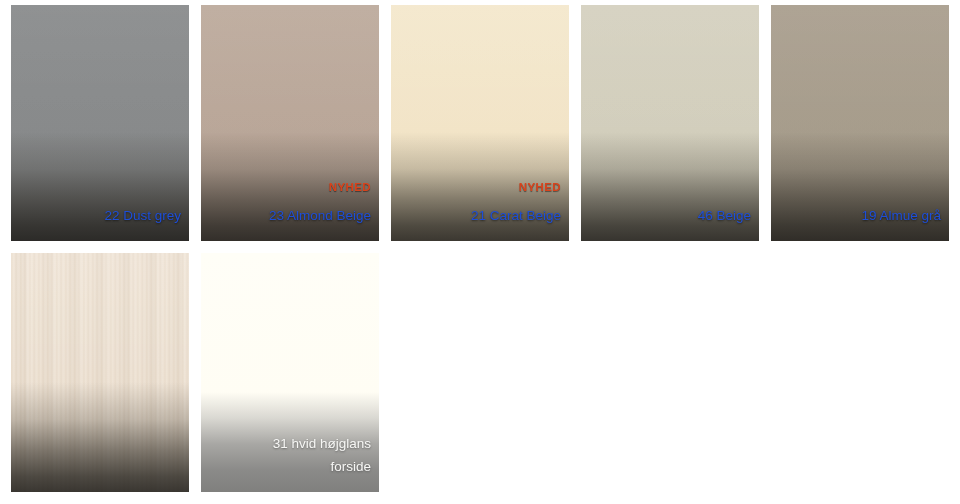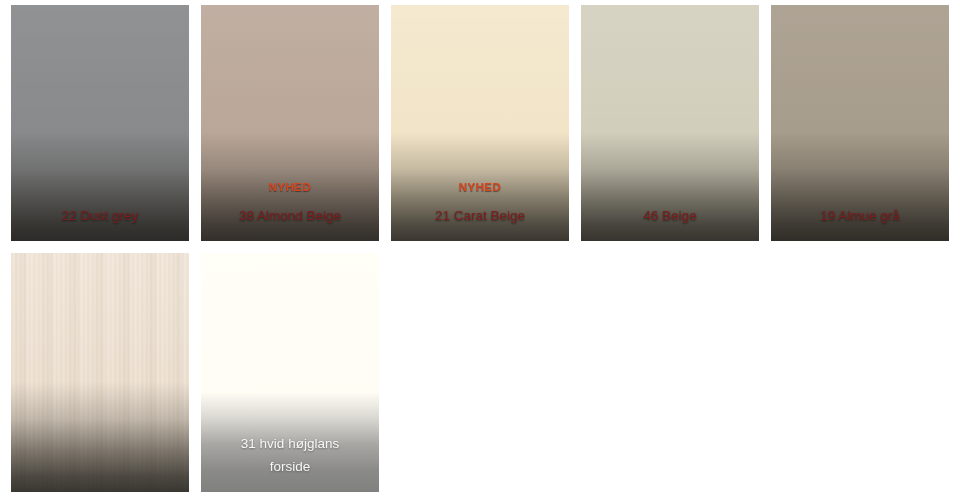--- a/index.html
+++ b/index.html
@@ -117,21 +117,21 @@
   }
 
   .swatch-caption-wrap {
     position: absolute;
     left: 0;
     right: 0;
     bottom: 0;
     z-index: 5;
     padding: 0 8px 14px 8px;
     box-sizing: border-box;
-    text-align: center;
+    text-align: right;
   }
 
   .swatch-card.gloss .swatch-caption-wrap {
   }
 
   .new-badge {
     display: block;
     font-family: "Liberation Sans", sans-serif;
     font-size: 11.5px;
     font-weight: bold;
@@ -140,21 +140,21 @@
     text-shadow: 0 1px 1px rgba(0,0,0,0.45);
     margin-bottom: 11px;
   }
 
   .swatch-caption {
     display: block;
     font-family: "Liberation Sans", sans-serif;
     font-size: 13.5px;
     font-weight: 400;
     line-height: 1.72;
-    color: #7f1d1d;
+    color: #1d4ed8;
     text-shadow: 0 1px 2px rgba(0,0,0,0.55);
     white-space: pre-line;
   }
 
   .swatch-card.gloss .swatch-caption {
     color: #f7f7f5;
     text-shadow: 0 1px 2px rgba(70,70,70,0.6);
   }
 </style>
 </head>
@@ -173,21 +173,21 @@
         <span class="swatch-caption">22 Dust grey</span>
       </div>
     </div>
 
     <div class="swatch-card">
       <div class="swatch-surface" style="background:linear-gradient(to bottom,#bdab9d 0%,#b9a698 55%,#b09e90 100%);"></div>
       <div class="swatch-sheen"></div>
       <div class="swatch-scrim"></div>
       <div class="swatch-caption-wrap">
         <span class="new-badge" style="display: block;">NYHED</span>
-        <span class="swatch-caption">38 Almond Beige</span>
+        <span class="swatch-caption">23 Almond Beige</span>
       </div>
     </div>
 
     <div class="swatch-card">
       <div class="swatch-surface" style="background:linear-gradient(to bottom,#f4e8cd 0%,#f2e4c7 55%,#eddfc0 100%);"></div>
       <div class="swatch-sheen"></div>
       <div class="swatch-scrim"></div>
       <div class="swatch-caption-wrap">
         <span class="new-badge" style="display: block;">NYHED</span>
         <span class="swatch-caption">21 Carat Beige</span>

